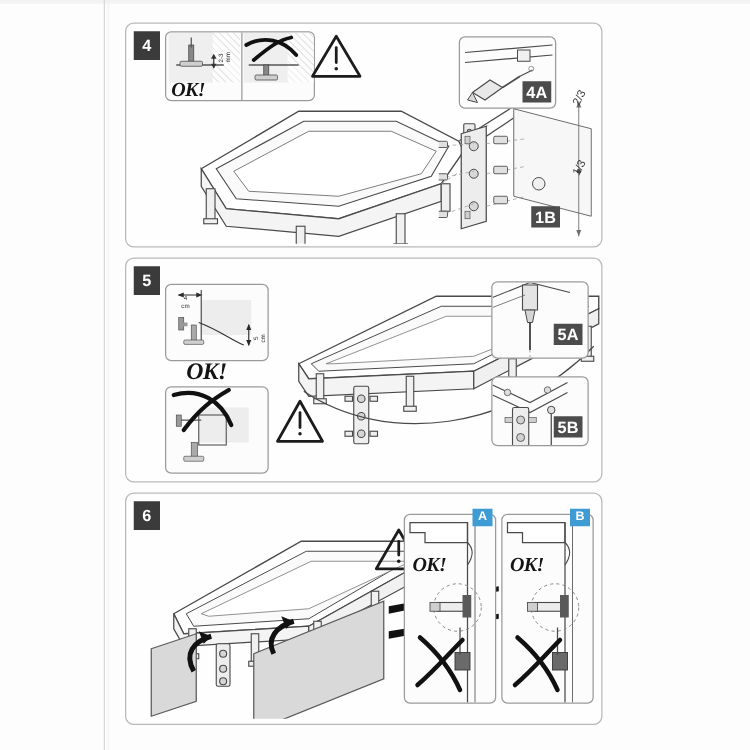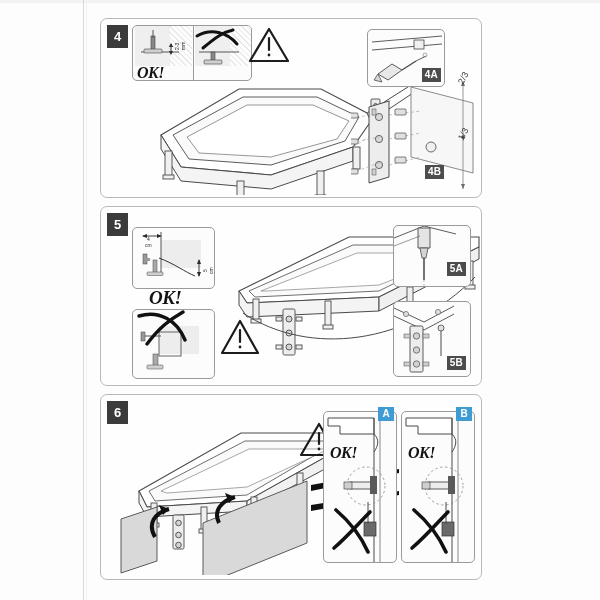--- a/index.html
+++ b/index.html
@@ -78,21 +78,21 @@
     border-radius: 5px;
     background: #fcfcfc;
     box-sizing: border-box;
     overflow: hidden;
   }
 
   .mini-badge {
     position: absolute;
     background: #4c4c4c;
     color: #ffffff;
-    font-size: 10px;
+    font-size: 13px;
     font-weight: bold;
     padding: 2px 3px 2px 3px;
     line-height: 1;
     letter-spacing: 0.2px;
   }
 
   .blue-badge {
     position: absolute;
     background: #3e9bd4;
     color: #ffffff;
@@ -272,21 +272,21 @@
       </g>
 
       <circle cx="80" cy="66" r="5" fill="#f0f0f0" stroke="#4a4a4a" stroke-width="0.8"></circle>
 
       <line x1="112" y1="0" x2="112" y2="108" stroke="#6d6d6d" stroke-width="0.7"></line>
       <polygon points="112,0 110,5 114,5" fill="#6d6d6d"></polygon>
       <polygon points="112,108 110,103 114,103" fill="#6d6d6d"></polygon>
       <circle cx="112" cy="56" r="1.8" fill="#4a4a4a"></circle>
     </svg>
 
-    <div class="mini-badge" style="left:324px; top:146px;">4B</div>
+    <div class="mini-badge" style="left:324px; top:146px;">1B</div>
 
     <div class="frac-label" style="left:356px; top:54px;">2/3</div>
     <div class="frac-label" style="left:356px; top:110px;">1/3</div>
   </div>
 
   <div class="step-panel" id="panel-5">
 
     <div class="step-badge">5</div>
 
     <div class="sub-box" style="left:31px; top:20px; width:83px; height:62px;">
@@ -370,21 +370,21 @@
         <path d="M0 12 L30 0 L62 8" stroke="#4a4a4a" stroke-width="0.9" fill="none"></path>
         <path d="M24 2 L36 2 L36 22 L24 22 Z" fill="#e4e4e4" stroke="#4a4a4a" stroke-width="0.9"></path>
         <path d="M26 22 L34 22 L32 32 L28 32 Z" fill="#d5d5d5" stroke="#4a4a4a" stroke-width="0.8"></path>
         <line x1="30" y1="32" x2="30" y2="54" stroke="#2a2a2a" stroke-width="1.3"></line>
         <line x1="30" y1="54" x2="30" y2="60" stroke="#9a9a9a" stroke-width="0.7" stroke-dasharray="2 2"></line>
         <path d="M0 20 L26 10" stroke="#6d6d6d" stroke-width="0.7"></path>
       </svg>
       <div class="mini-badge" style="right:4px; bottom:10px;text-align:center;">5A</div>
     </div>
 
-    <div class="sub-box" style="left:292px; top:94px; width:78px; height:76px;">
+    <div class="sub-box" style="left:292px; top:94px; width:78px; height:56px;">
       <svg class="abs" style="left:0; top:0;" width="78" height="76">
         <path d="M0 6 L30 20 L60 4" stroke="#4a4a4a" stroke-width="0.9" fill="none"></path>
         <path d="M0 14 L30 28 L60 12" stroke="#4a4a4a" stroke-width="0.9" fill="none"></path>
         <circle cx="12" cy="12" r="2.6" fill="#ddd" stroke="#4a4a4a" stroke-width="0.6"></circle>
         <circle cx="44" cy="10" r="2.6" fill="#ddd" stroke="#4a4a4a" stroke-width="0.6"></circle>
         <rect x="16" y="24" width="13" height="46" rx="1.5" fill="#ededed" stroke="#4a4a4a" stroke-width="0.9"></rect>
         <circle cx="22.5" cy="34" r="3.2" fill="#d2d2d2" stroke="#4a4a4a" stroke-width="0.7"></circle>
         <circle cx="22.5" cy="48" r="3.2" fill="#d2d2d2" stroke="#4a4a4a" stroke-width="0.7"></circle>
         <circle cx="22.5" cy="62" r="3.2" fill="#d2d2d2" stroke="#4a4a4a" stroke-width="0.7"></circle>
         <rect x="10" y="32" width="6" height="4" fill="#cfcfcf" stroke="#4a4a4a" stroke-width="0.5"></rect>

